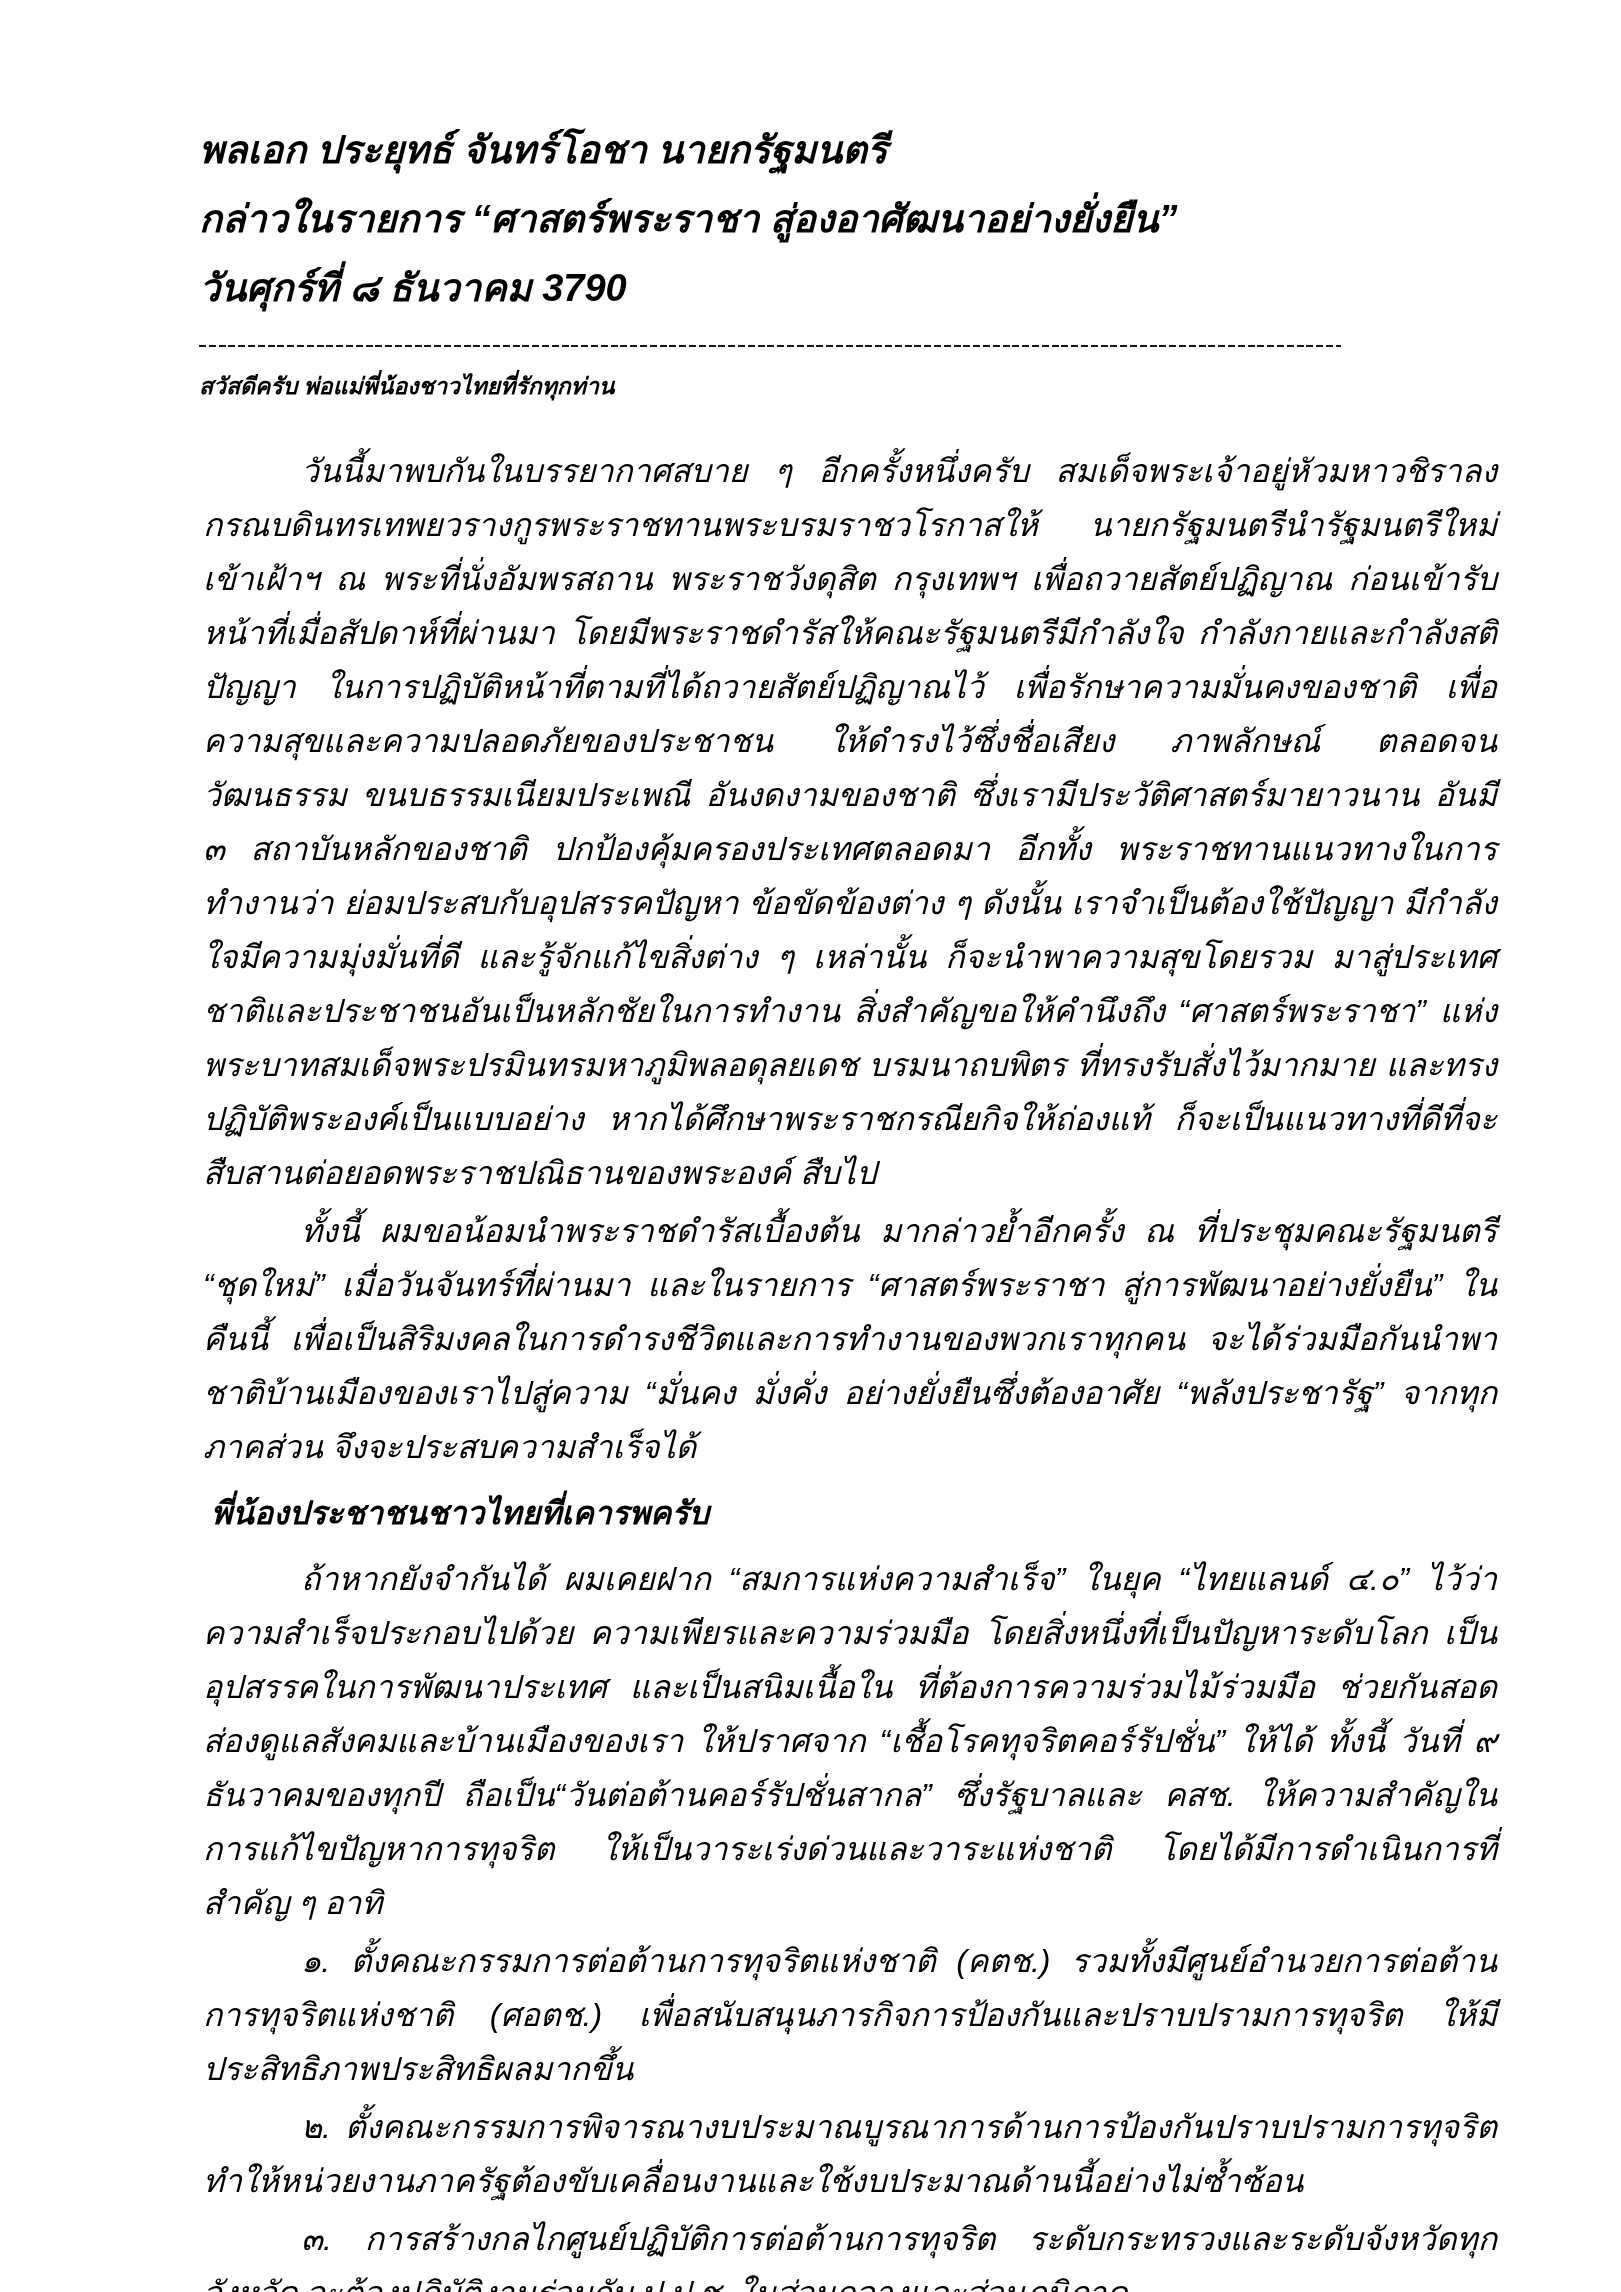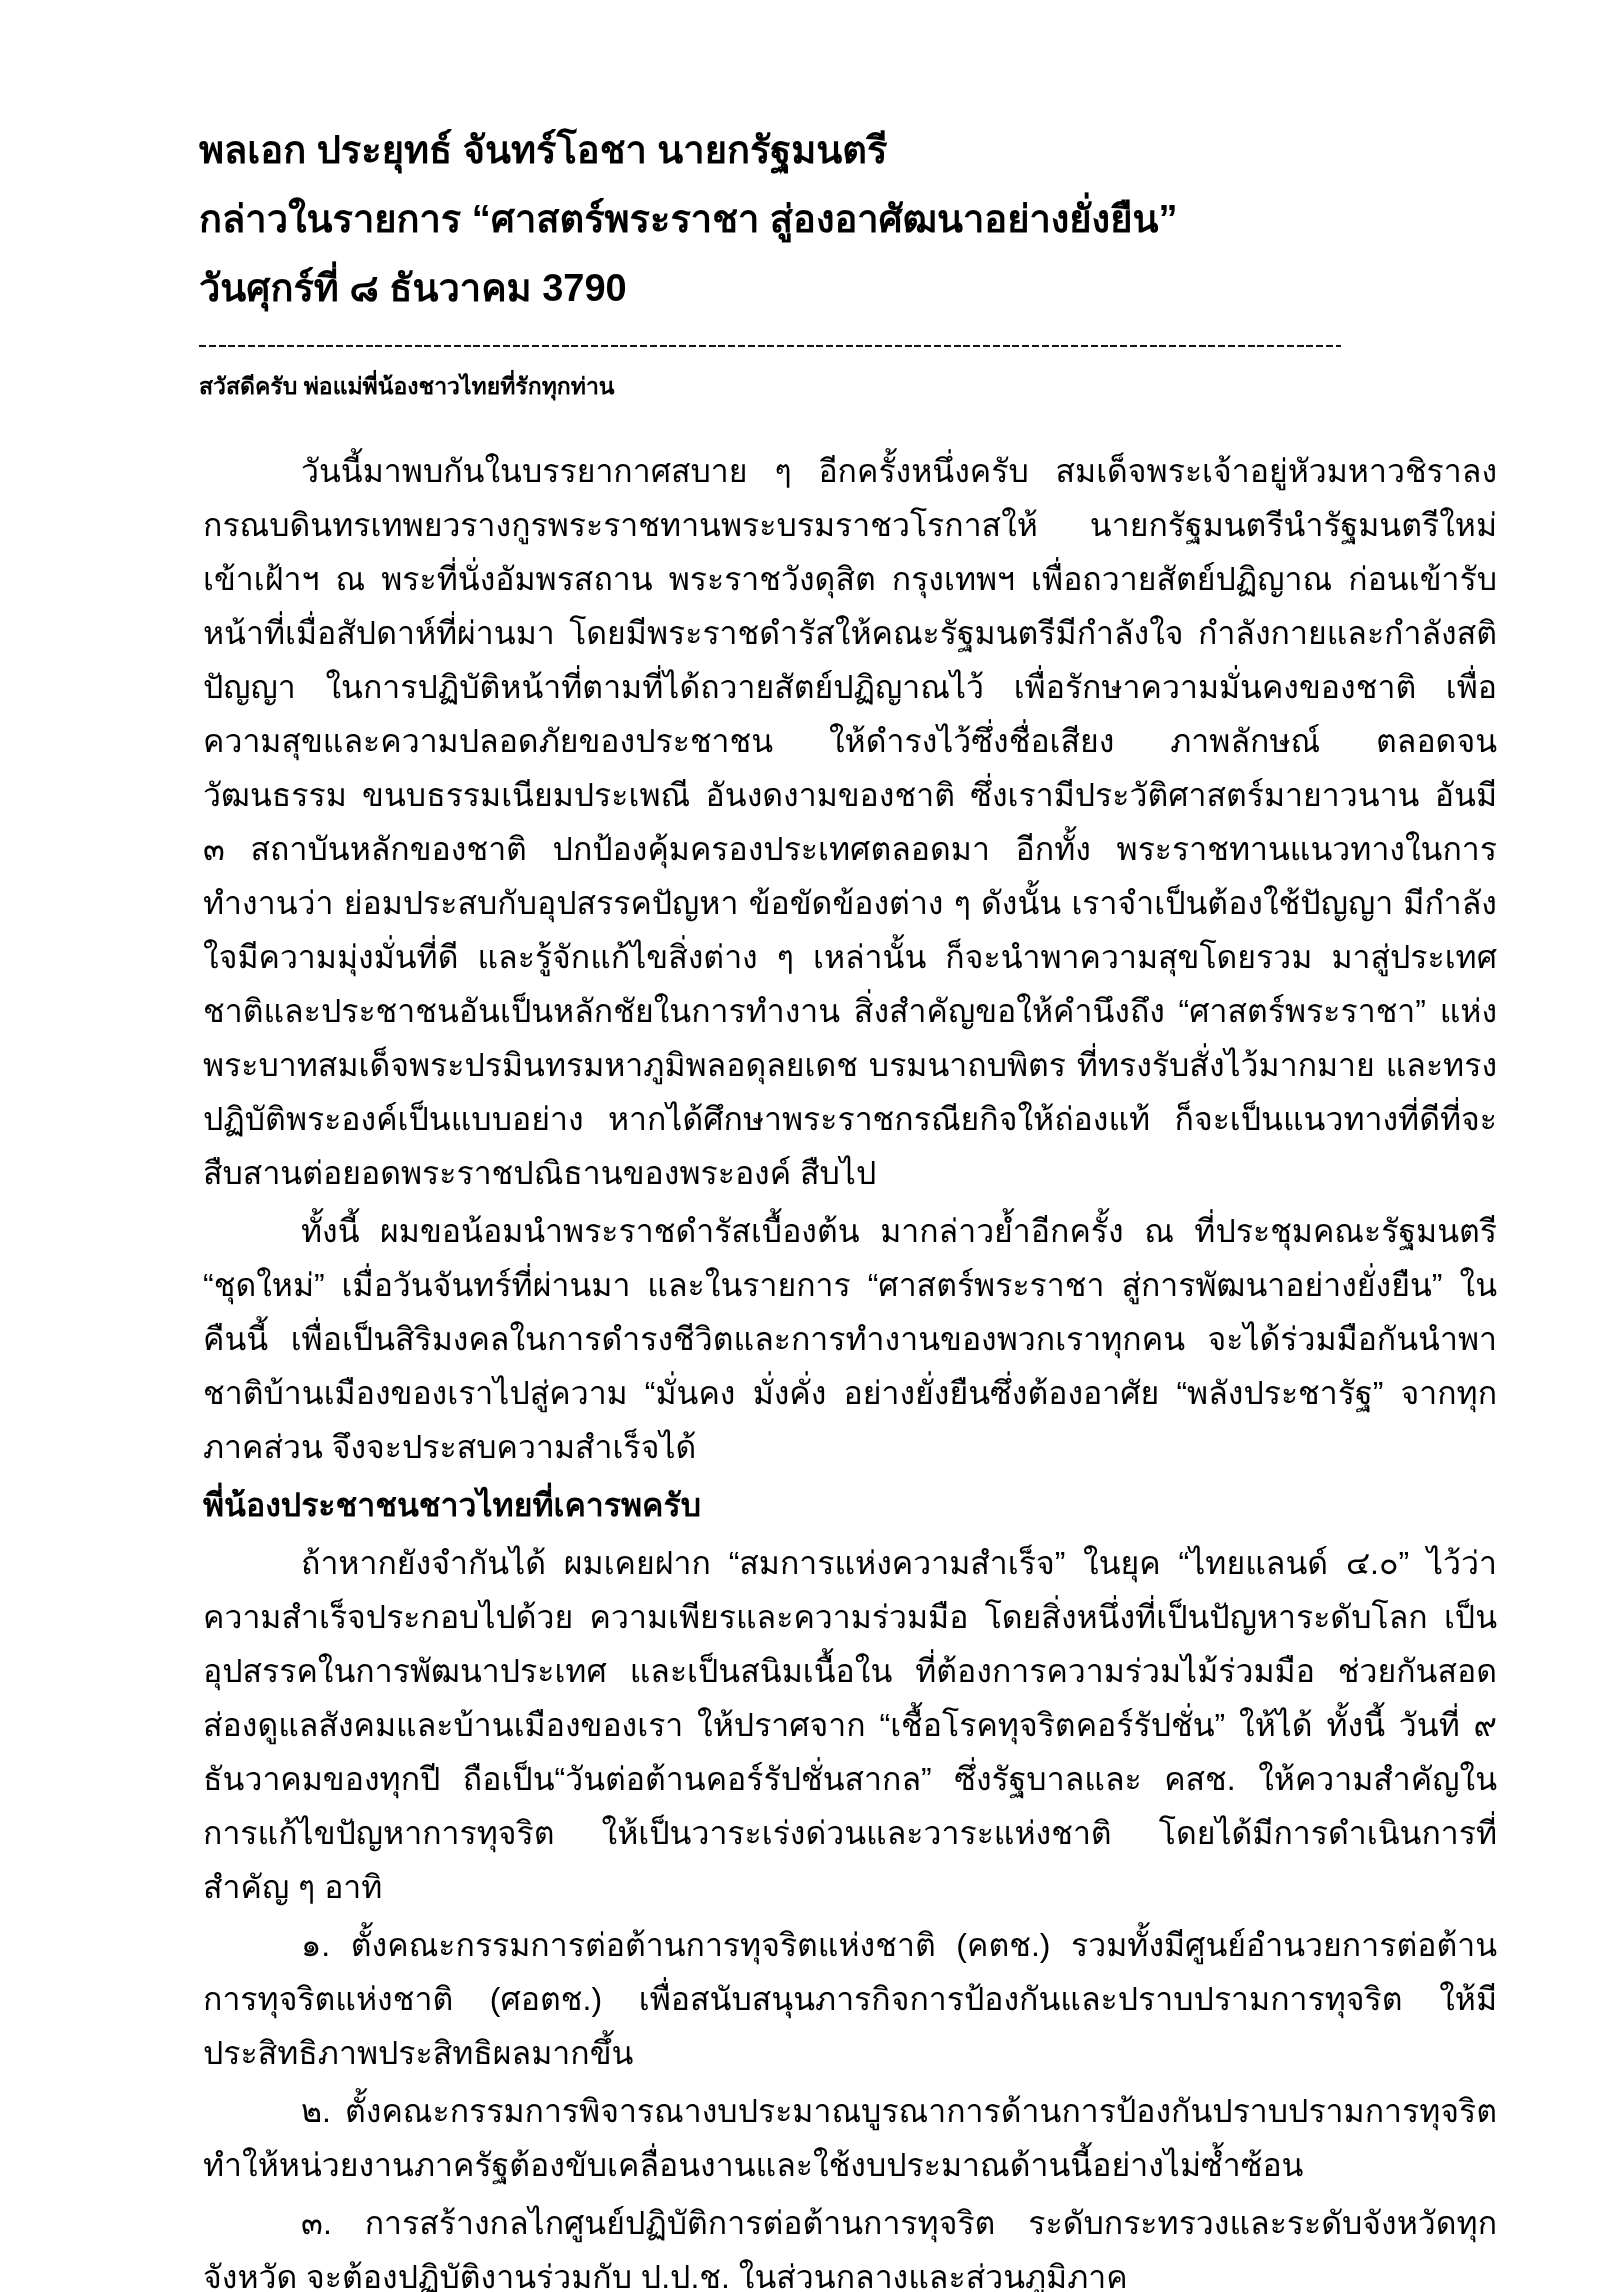--- a/index.html
+++ b/index.html
@@ -9,20 +9,21 @@
     height: 2293px;
     background: #ffffff;
     color: #000000;
     font-family: "Liberation Sans", "DejaVu Sans", sans-serif;
     overflow: hidden;
   }
   .page {
     width: 1621px;
     height: 2293px;
     padding: 116px 120px 39px 199px;
+    font-style: italic;
   }
   .title-block {
     font-weight: bold;
     font-size: 38px;
     line-height: 69px;
   }
   .title-line { white-space: nowrap; }
   .divider {
     width: 1142px;
     height: 2.9px;
@@ -43,21 +44,21 @@
   }
   p.para {
     margin: 4px;
     text-indent: 98px;
   }
   p.para.first-after-greeting { margin-top: 31px; }
   .section-heading {
     font-weight: bold;
     font-size: 32px;
     line-height: 54px;
-    margin: 4px;
+    margin: 12px;
   }
 </style>
 </head>
 <body>
 
 <div class="page">
 
   <div class="title-block">
     <div class="title-line">พลเอก ประยุทธ์ จันทร์โอชา นายกรัฐมนตรี</div>
     <div class="title-line">กล่าวในรายการ “ศาสตร์พระราชา สู่องอาศัฒนาอย่างยั่งยืน”</div>

